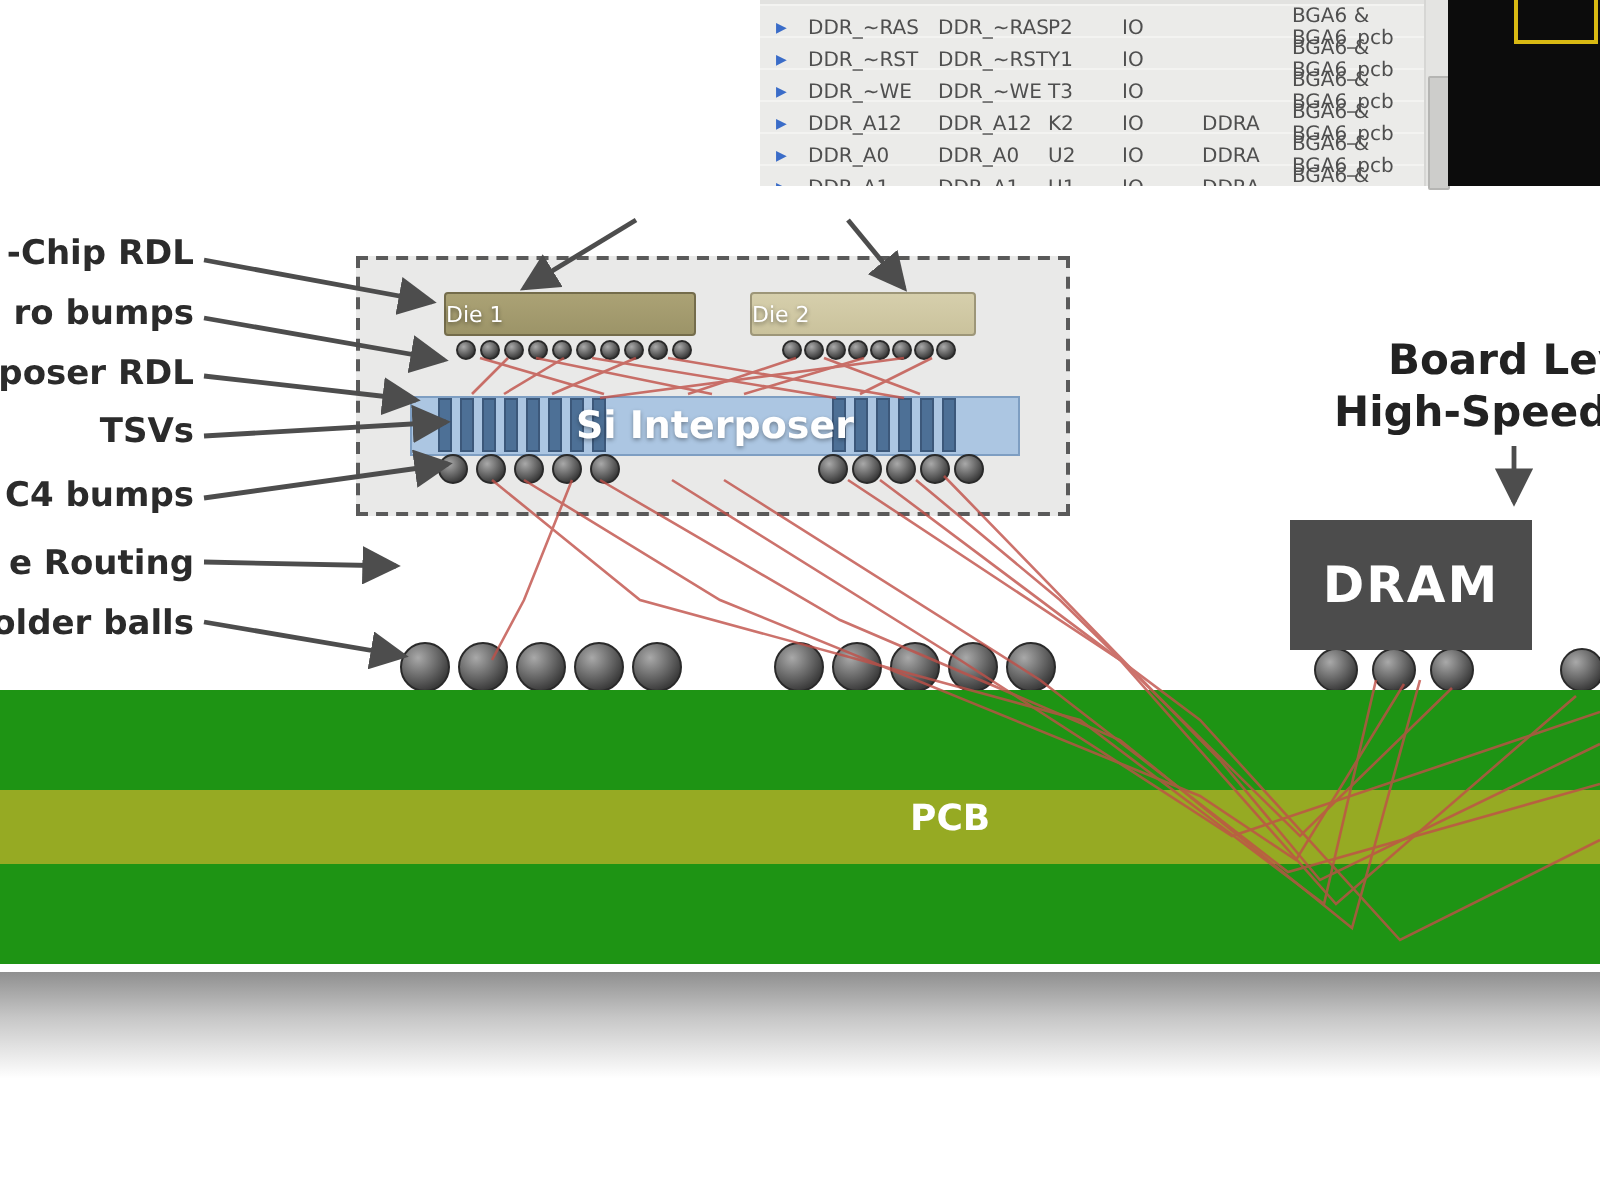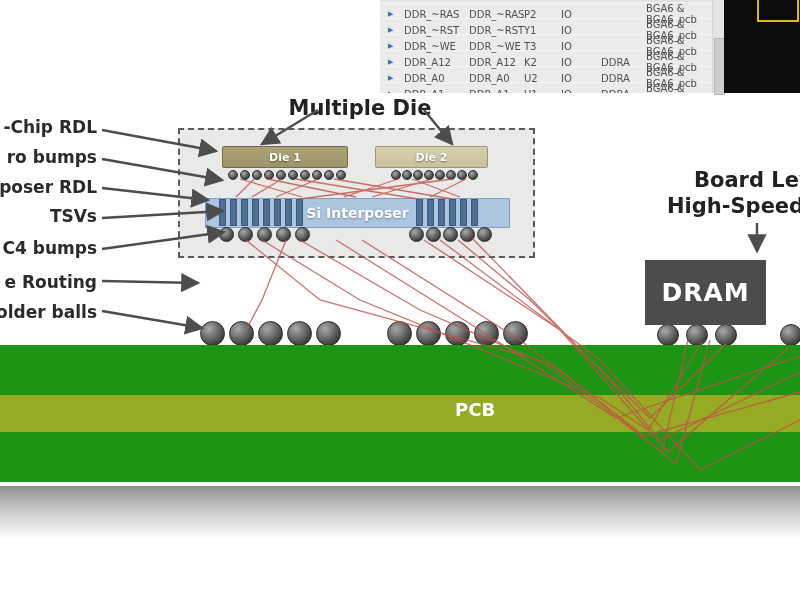--- a/index.html
+++ b/index.html
@@ -19,31 +19,31 @@
   .black-panel{position:absolute;left:724px;top:0;width:76px;height:93px;background:#0c0c0c;overflow:hidden;}
   .sel-rect{position:absolute;left:33px;top:-12px;width:38px;height:30px;border:2px solid var(--selection,#d9b913);}
 
   
   .callout{position:absolute;right:703px;width:220px;text-align:right;white-space:nowrap;
            font-size:17px;font-weight:600;color:#2b2b2b;line-height:22px;}
   .title{position:absolute;left:280px;top:96px;width:160px;text-align:center;
          font-size:21px;font-weight:600;color:#222;}
   .dashed-box{position:absolute;left:178px;top:128px;width:357px;height:130px;
               background:#e9e9e8;border:2px dashed #5a5a5a;box-sizing:border-box;}
-  .die{position:absolute;top:146px;height:22px;display:flex;align-items:center;justify-content:center;
-       font-size:11px;font-weight:bold;color:#fff;text-shadow:0 1px 2px rgba(0,0,0,.45);
+  .die{position:absolute;top:146px;height:22px;display:flex;align-items:center;justify-content:flex-start;
+       font-size:11px;font-weight:normal;color:#fff;text-shadow:0 1px 2px rgba(0,0,0,.45);
        border-radius:2px;box-sizing:border-box;}
   .die1{left:222px;width:126px;background:linear-gradient(#aba275,var(--die1,#9c9468));border:1px solid #746c4b;}
   .die2{left:375px;width:113px;background:linear-gradient(#d6cfac,var(--die2,#cac29c));border:1px solid #9d9678;}
   .bump{position:absolute;border-radius:50%;background:radial-gradient(circle at 35% 30%,#a9a9a9,#3c3c3c 75%);
         border:1px solid #2a2a2a;box-sizing:border-box;}
   .interposer{position:absolute;left:205px;top:198px;width:305px;height:30px;
               background:var(--interposer,#acc6e2);border:1px solid #7e9ec2;box-sizing:border-box;
               display:flex;align-items:center;justify-content:center;}
-  .interposer span{font-size:14px;font-weight:600;color:#fff;text-shadow:0 1px 2px rgba(0,0,0,.35);position:relative;z-index:2;}
+  .interposer span{font-size:19px;font-weight:600;color:#fff;text-shadow:0 1px 2px rgba(0,0,0,.35);position:relative;z-index:2;}
   .tsv{position:absolute;top:199px;width:7px;height:27px;background:var(--tsv,#4d7096);border:1px solid #3c587a;box-sizing:border-box;}
   .package{position:absolute;left:176px;top:258px;width:365px;height:63px;
            background:var(--package_green,#3c9612);border:1px solid #2c730e;box-sizing:border-box;
            display:flex;align-items:center;justify-content:center;}
   .package .stripe{position:absolute;left:0;top:21px;width:100%;height:21px;background:var(--package_stripe,#bdda90);}
   .package span{position:relative;z-index:2;font-size:15px;font-weight:bold;color:#fff;text-shadow:0 1px 2px rgba(0,0,0,.4);}
   .dram{position:absolute;left:645px;top:260px;width:121px;height:65px;background:var(--dram,#4c4c4c);
         display:flex;align-items:center;justify-content:center;}
   .dram span{font-size:25px;font-weight:bold;color:#fff;letter-spacing:1px;}
   .board-line{position:absolute;white-space:nowrap;font-size:21px;font-weight:600;color:#222;}
@@ -118,21 +118,20 @@
   </div>
       </div>
   </div>
   <div class="scrollbar">
     <div class="scroll-thumb"></div>
   </div>
   <div class="black-panel">
     <div class="sel-rect"></div>
   </div>
 
-  <div class="title">Multiple Die</div>
 
   <div class="callout" style="top:116px">-Chip RDL</div>
   <div class="callout" style="top:146px">ro bumps</div>
   <div class="callout" style="top:176px">poser RDL</div>
   <div class="callout" style="top:205px">TSVs</div>
   <div class="callout" style="top:237px">C4 bumps</div>
   <div class="callout" style="top:271px">e Routing</div>
   <div class="callout" style="top:301px">older balls</div>
 
   <div class="dashed-box"></div>

